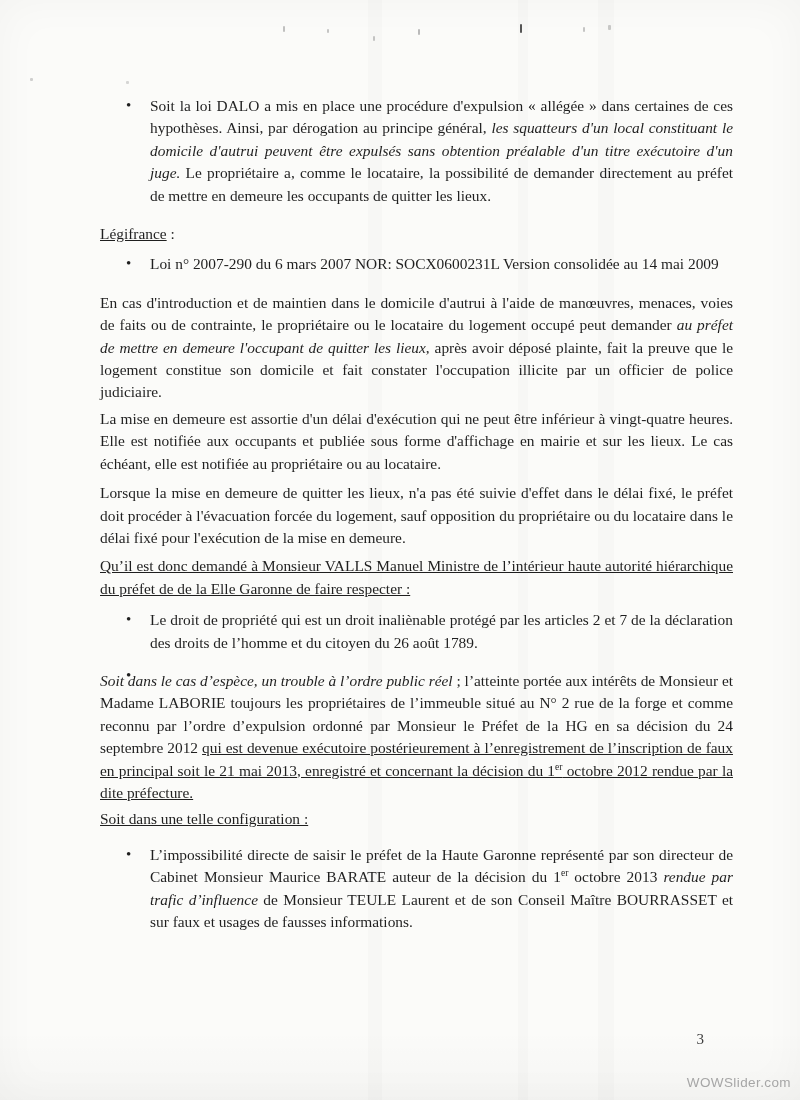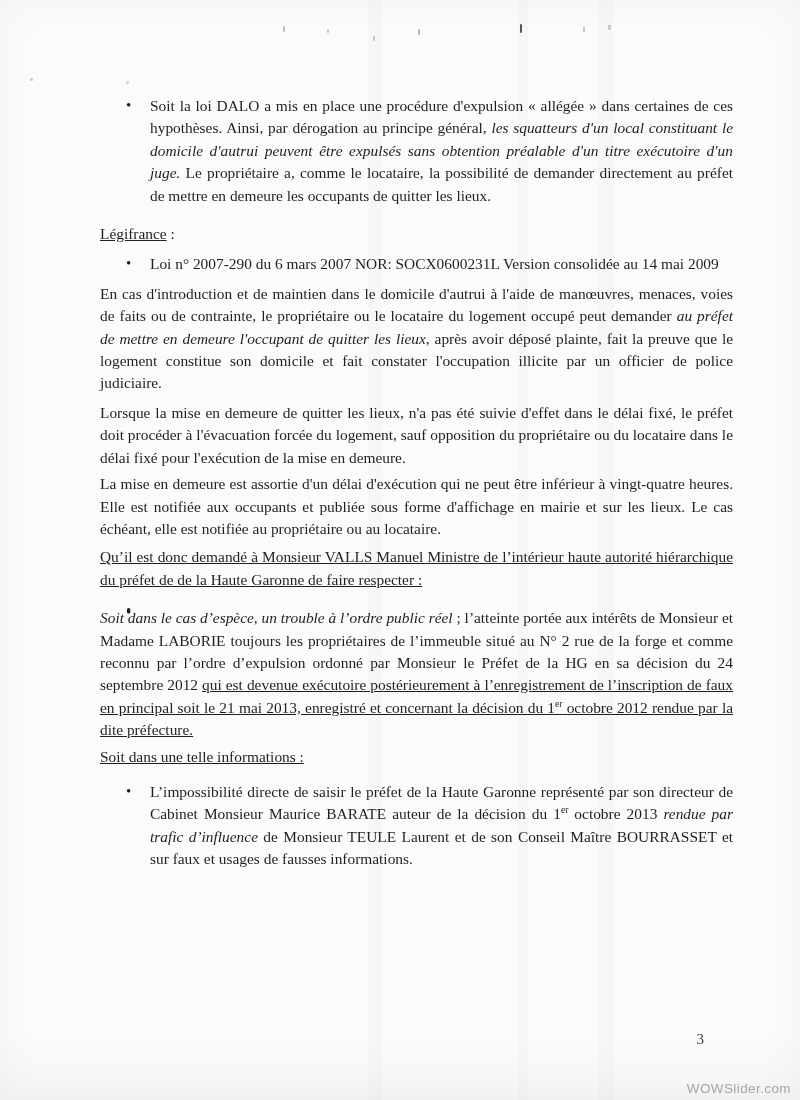--- a/index.html
+++ b/index.html
@@ -16,21 +16,21 @@
   .speckle{position:absolute;background:#8f8f8f;border-radius:1px;}
   .content{position:absolute;left:100px;top:95px;width:633px;font-size:15.4px;line-height:22.4px;}
   .para,.heading{text-align:justify;margin:0;}
   .bullet{position:relative;padding-left:50px;text-align:justify;}
   .dot{position:absolute;left:26px;top:-1px;font-size:15px;}
   .b{font-weight:normal}
   .i{font-style:italic}
   .u{text-decoration:underline}
   .sup{vertical-align:super;font-size:0.62em;line-height:0;}
   .page-number{position:absolute;right:96px;top:1031px;font-size:15px;color:#3d3d3d;}
-  .watermark{position:absolute;right:9px;bottom:4px;font-family:"Liberation Sans","DejaVu Sans",sans-serif;
+  .watermark{position:absolute;right:9px;bottom:10px;font-family:"Liberation Sans","DejaVu Sans",sans-serif;
     font-size:13.5px;color:#a6a6a6;letter-spacing:0.4px;}
 </style>
 </head>
 <body>
 
 <div class="page">
 
   <div class="streak" style="left:368px;width:14px;"></div>
   <div class="streak" style="left:518px;width:10px;"></div>
   <div class="streak" style="left:598px;width:16px;"></div>
@@ -55,50 +55,51 @@
     <div class="heading" style="margin-top:16px;">
       <span class="b u">Légifrance</span><span class="b"> :</span>
     </div>
 
     <div class="bullet" style="margin-top:8px;">
       <span class="dot">•</span>
       <span class="b">Loi n° 2007-290 du 6 mars 2007</span><span> NOR: SOCX0600231L </span><span class="b">Version consolidée au 14 mai 2009</span>
     </div>
 
 
-    <p class="para" style="margin-top:7px;">
+    <p class="para" style="margin-top:16px;">
       <span>En cas d'introduction et de maintien dans le domicile d'autrui à l'aide de manœuvres, menaces, </span><span class="b">voies de faits</span><span> ou de contrainte, le propriétaire ou le locataire du logement occupé peut demander </span><span class="b i">au préfet de mettre en demeure l'occupant de quitter les lieux</span><span>, après avoir déposé plainte, fait la preuve que le logement constitue son domicile et fait constater l'occupation illicite par un officier de police judiciaire.</span>
+    </p>
+
+    <p class="para" style="margin-top:4px;">
+      <span>La mise en demeure est assortie d'un délai d'exécution qui ne peut être inférieur à vingt-quatre heures. </span><span class="b">Elle est notifiée aux occupants et publiée sous forme d'affichage en mairie et sur les lieux.</span><span> Le cas échéant, elle est notifiée au propriétaire ou au locataire.</span>
     </p>
 
     <p class="para" style="margin-top:7px;">
       <span>Lorsque la mise en demeure de quitter les lieux, n'a pas été suivie d'effet dans le délai fixé, </span><span class="b">le préfet doit procéder à l'évacuation forcée du logement,</span><span> sauf opposition du propriétaire ou du locataire dans le délai fixé pour l'exécution de la mise en demeure.</span>
     </p>
 
-    <p class="para" style="margin-top:4px;">
-      <span>La mise en demeure est assortie d'un délai d'exécution qui ne peut être inférieur à vingt-quatre heures. </span><span class="b">Elle est notifiée aux occupants et publiée sous forme d'affichage en mairie et sur les lieux.</span><span> Le cas échéant, elle est notifiée au propriétaire ou au locataire.</span>
-    </p>
-
     <div class="heading" style="margin-top:6px;">
-      <span class="b u">Qu’il est donc demandé à Monsieur VALLS Manuel Ministre de l’intérieur haute autorité hiérarchique du préfet de de la Haute Garonne de faire respecter :</span>
+      <span class="b u">Qu’il est donc demandé à Monsieur VALLS Manuel Ministre de l’intérieur haute autorité hiérarchique du préfet de de la Elle Garonne de faire respecter :</span>
     </div>
 
     <div class="bullet" style="margin-top:9px;">
       <span class="dot">•</span>
+      <span>Le droit de propriété qui est un droit inaliènable protégé par les articles 2 et 7 de la déclaration des droits de l’homme et du citoyen du 26 août 1789.</span>
     </div>
 
     <div class="bullet" style="margin-top:11px;">
       <span class="dot">•</span>
     </div>
 
     <p class="para" style="margin-top:16px;">
       <span class="b i">Soit dans le cas d’espèce, un trouble à l’ordre public réel</span><span> ; l’atteinte portée aux intérêts de Monsieur et Madame LABORIE toujours les propriétaires de l’immeuble situé au N° 2 rue de la forge et comme reconnu par l’ordre d’expulsion ordonné par Monsieur le Préfet de la HG en sa décision du 24 septembre 2012 </span><span class="u"><span>qui est devenue exécutoire postérieurement à l’enregistrement de l’inscription de faux en principal soit le 21 mai 2013, enregistré et concernant la décision du 1</span><span class="sup">er</span><span> octobre 2012 rendue par la dite préfecture.</span></span>
     </p>
 
     <div class="heading" style="margin-top:4px;">
-      <span class="b u">Soit dans une telle informations :</span>
+      <span class="b u">Soit dans une telle configuration :</span>
     </div>
 
     <div class="bullet" style="margin-top:13px;">
       <span class="dot">•</span>
       <span>L’impossibilité directe de saisir le préfet de la Haute Garonne représenté par son directeur de Cabinet Monsieur Maurice BARATE auteur de la décision du 1</span><span class="sup">er</span><span> octobre 2013 </span><span class="b i">rendue par trafic d’influence</span><span> de Monsieur TEULE Laurent et de son Conseil Maître BOURRASSET et sur faux et usages de fausses informations.</span>
     </div>
 
   </div>
 
   <div class="page-number">3</div>

